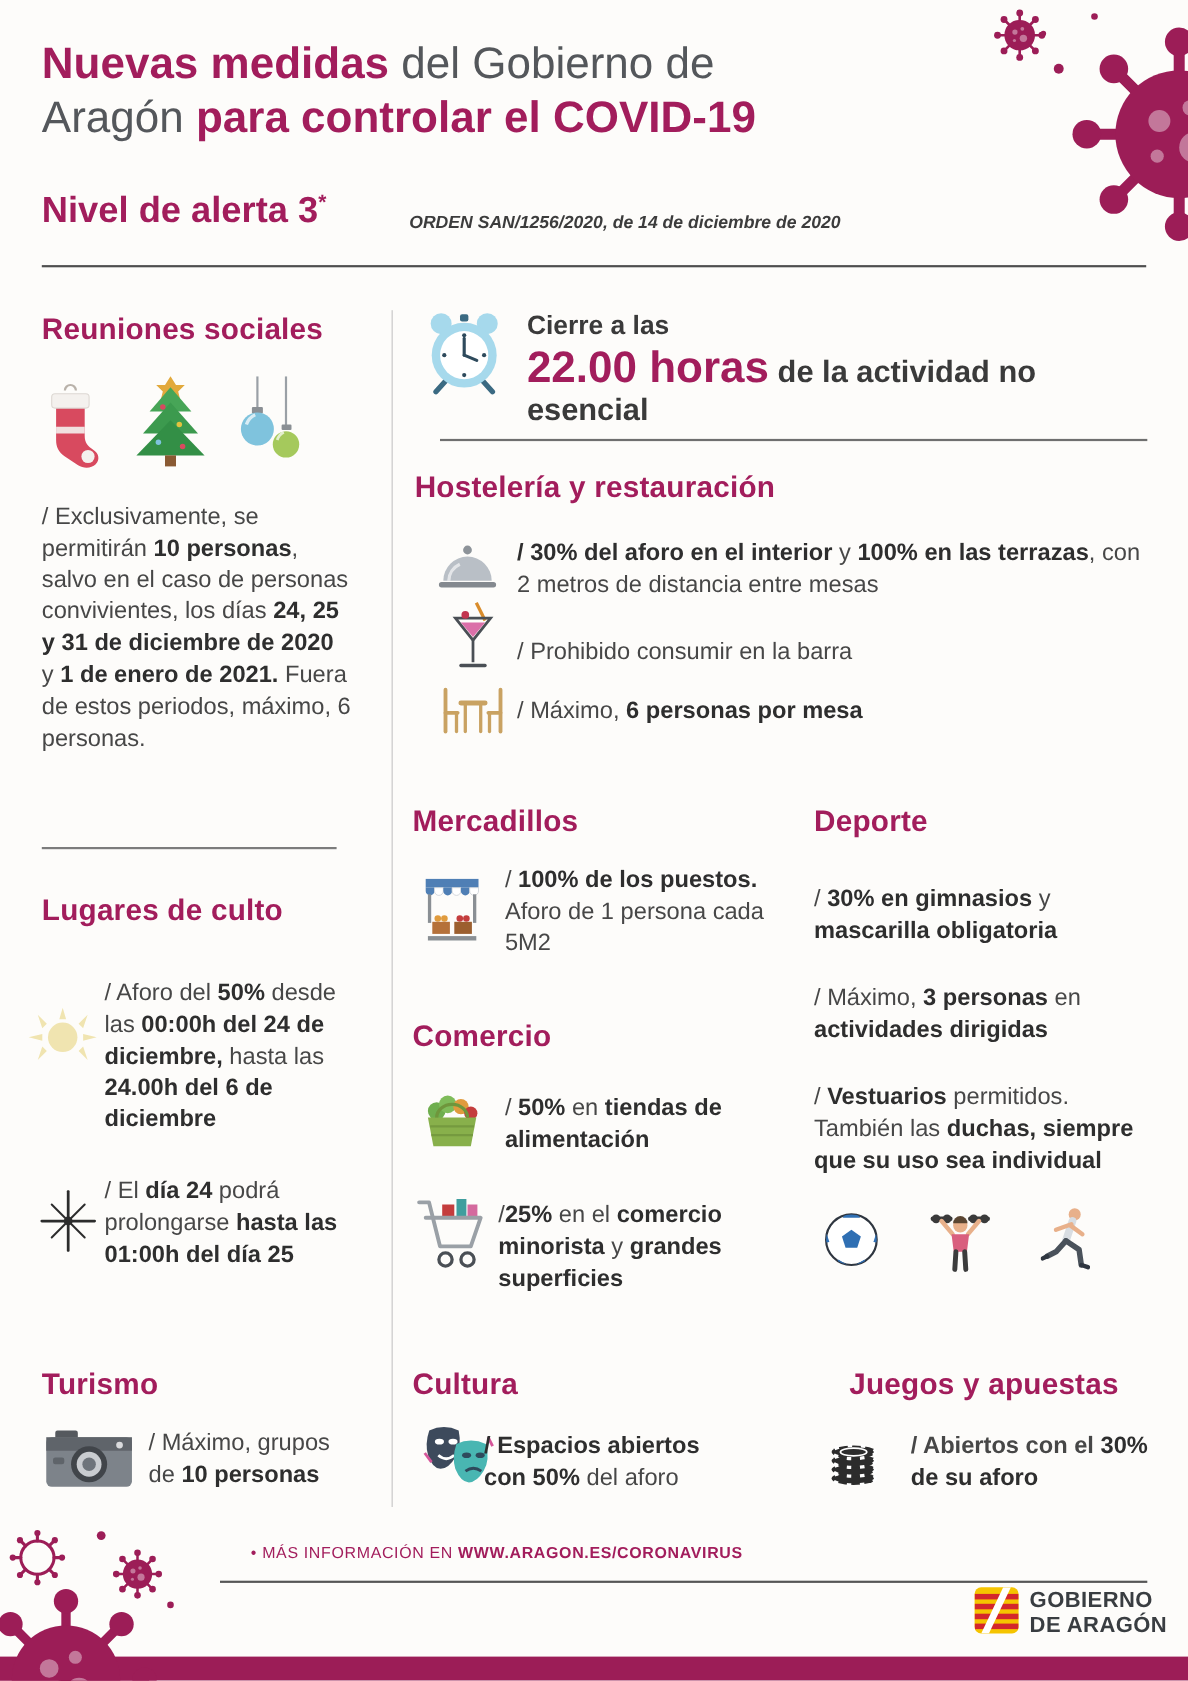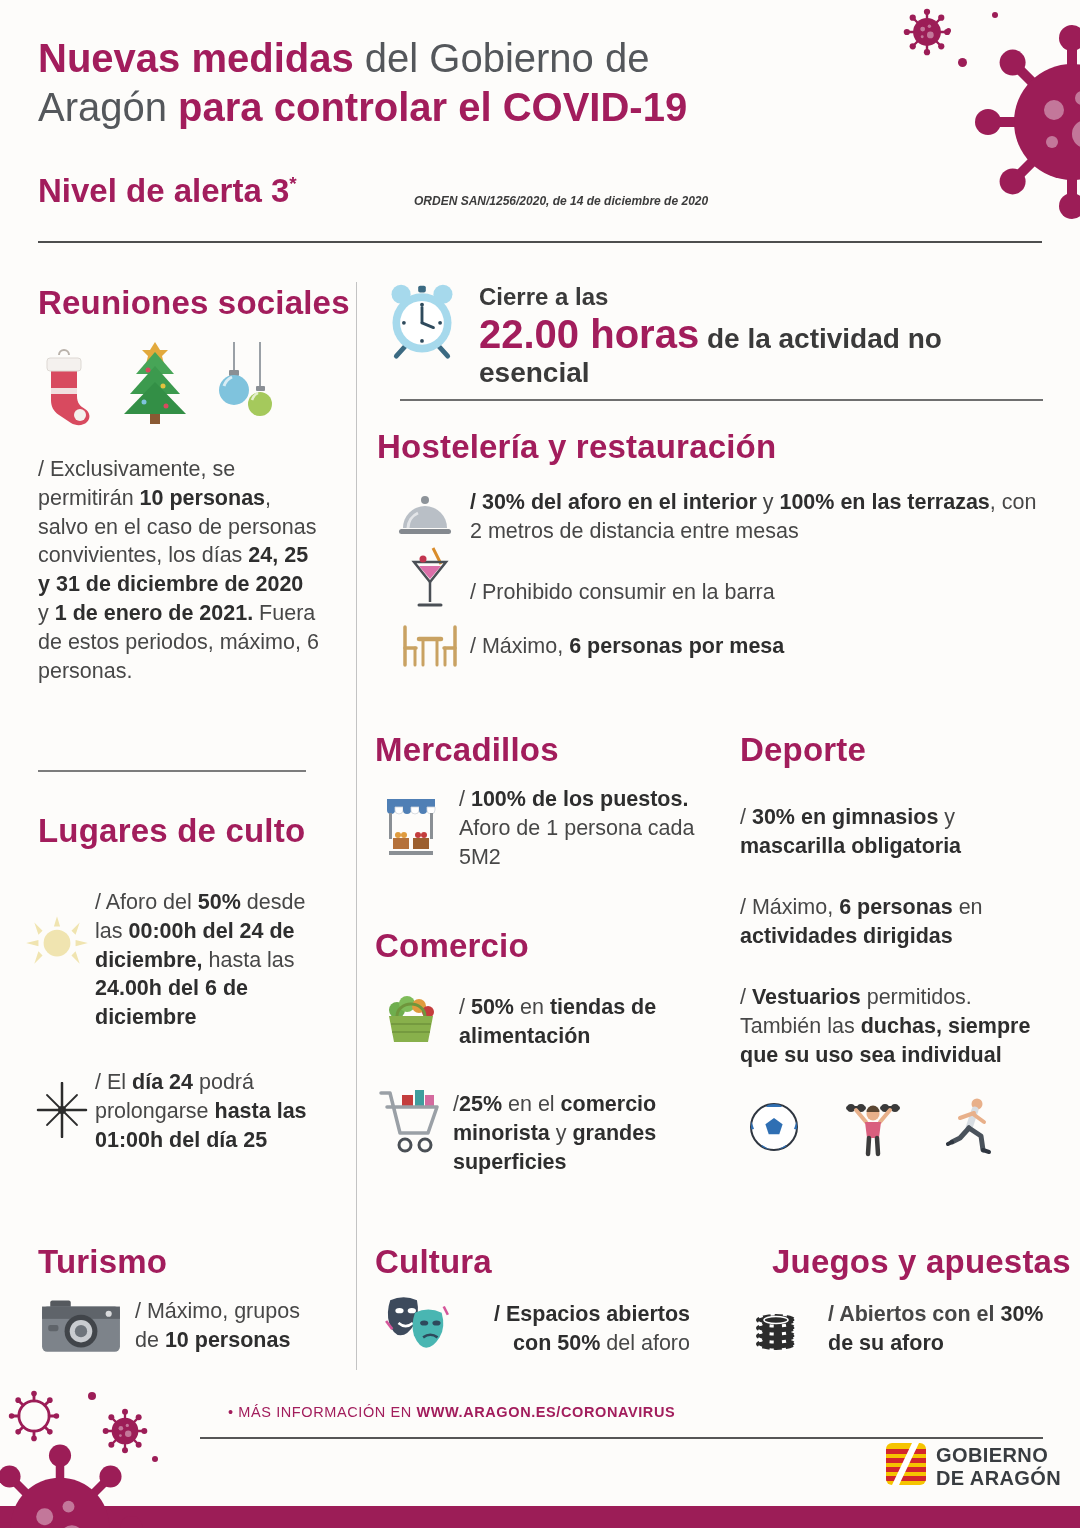--- a/index.html
+++ b/index.html
@@ -10,26 +10,26 @@
     font-family:"Liberation Sans","DejaVu Sans",sans-serif;
     color:#454545;
   }
   .abs{ position:absolute; }
 
   
   .hdr-title{ left:38px; top:34px; font-size:40px; line-height:49px; font-weight:400; color:#54575b; }
   .hdr-title .t-acc{ color:#a21d5c; font-weight:700; }
   .hdr-alert{ left:38px; top:172px; font-size:33px; font-weight:600; color:#a21d5c; }
   .hdr-alert .star{ font-size:19px; position:relative; top:-12px; }
-  .hdr-order{ left:372px; top:194px; font-size:12px; font-style:italic; font-weight:700; color:#3c3c3c;margin-left:42px; }
+  .hdr-order{ left:372px; top:194px; font-size:16px; font-style:italic; font-weight:700; color:#3c3c3c; }
   .hdr-rule{ left:38px; top:241px; width:1004px; height:2px; background:#4e4e4e; }
 
   .vdiv{ left:356px; top:282px; width:1px; height:1088px; background:#c3c3c3; }
 
-  .h2{ font-size:33px; font-weight:800; color:#a21d5c; letter-spacing:.2px; }
+  .h2{ font-size:27px; font-weight:800; color:#a21d5c; letter-spacing:.2px; }
   .body{ font-size:21.5px; line-height:1.34; color:#474747; }
   .body b{ color:#2e2e2e; }
 
   
   .p-reuniones-title{ left:38px; top:284px; }
   .p-xmas{ left:34px; top:336px; width:276px; display:flex; align-items:flex-end; gap:26px; }
   .p-reuniones-text{ left:38px; top:455px; width:282px; }
   .rule-left{ left:38px; top:770px; width:268px; height:2px; background:#7c7c7c; }
   .p-culto-title{ left:38px; top:812px; }
   .p-sun{ left:24px; top:912px; width:66px; height:58px; opacity:.9; }
@@ -62,21 +62,21 @@
   .p-mercadillos-title{ left:375px; top:731px; }
   .p-market{ left:383px; top:795px; width:56px; height:62px; }
   .p-mercadillos-text{ left:459px; top:785px; width:236px; }
   .p-comercio-title{ left:375px; top:927px; }
   .p-basket{ left:383px; top:988px; width:56px; height:58px; }
   .p-comercio1{ left:459px; top:993px; width:246px; }
   .p-cart{ left:378px; top:1085px; width:64px; height:80px; }
   .p-comercio2{ left:453px; top:1090px; width:250px; }
   .p-cultura-title{ left:375px; top:1243px; }
   .p-masks{ left:382px; top:1294px; width:72px; height:60px; }
-  .p-cultura-text{ left:472px; top:1300px; width:218px;text-align:right; }
+  .p-cultura-text{ left:440px; top:1300px; width:218px; }
 
   
   .p-deporte-title{ left:740px; top:731px; }
   .p-deporte1{ left:740px; top:803px; width:306px; }
   .p-deporte2{ left:740px; top:893px; width:306px; }
   .p-deporte3{ left:740px; top:983px; width:312px; }
   .p-sports{ left:748px; top:1096px; width:290px; display:flex; align-items:center; gap:44px; }
   .p-juegos-title{ left:740px; top:1243px;margin-left:32px; }
   .p-chips{ left:752px; top:1294px; width:54px; height:58px; }
   .p-juegos-text{ left:828px; top:1300px; width:226px;font-weight:bold; }
@@ -400,21 +400,21 @@
         <ellipse cx="53" cy="28" rx="4" ry="2.5" fill="#2e4a5c"></ellipse>
       <path d="M40 42 q7 -5 14 0" stroke="#2e4a5c" stroke-width="2.5" fill="none"></path>
       <line x1="4" y1="26" x2="10" y2="34" stroke="#d5569a" stroke-width="2.5"></line>
       <line x1="64" y1="20" x2="60" y2="12" stroke="#d5569a" stroke-width="2.5"></line>
     </svg>
   </span>
   <p class="abs body p-cultura-text"><b>/ Espacios abiertos con 50%</b><span> del aforo</span></p>
 
   <h2 class="abs h2 p-deporte-title">Deporte</h2>
   <p class="abs body p-deporte1"><span>/ </span><b>30% en gimnasios</b><span> y </span><b>mascarilla obligatoria</b></p>
-  <p class="abs body p-deporte2"><span>/ Máximo, </span><b>6 personas</b><span> en </span><b>actividades dirigidas</b></p>
+  <p class="abs body p-deporte2"><span>/ Máximo, </span><b>3 personas</b><span> en </span><b>actividades dirigidas</b></p>
   <p class="abs body p-deporte3"><span>/ </span><b>Vestuarios</b><span> permitidos. También las </span><b>duchas, siempre que su uso sea individual</b></p>
 
   <div class="abs p-sports">
     <span style="width:52px;height:52px">
       <svg viewBox="0 0 52 52">
         <defs>
             <clipPath id="ballclip">
               <circle cx="26" cy="26" r="23"></circle>
             </clipPath>
           </defs>

